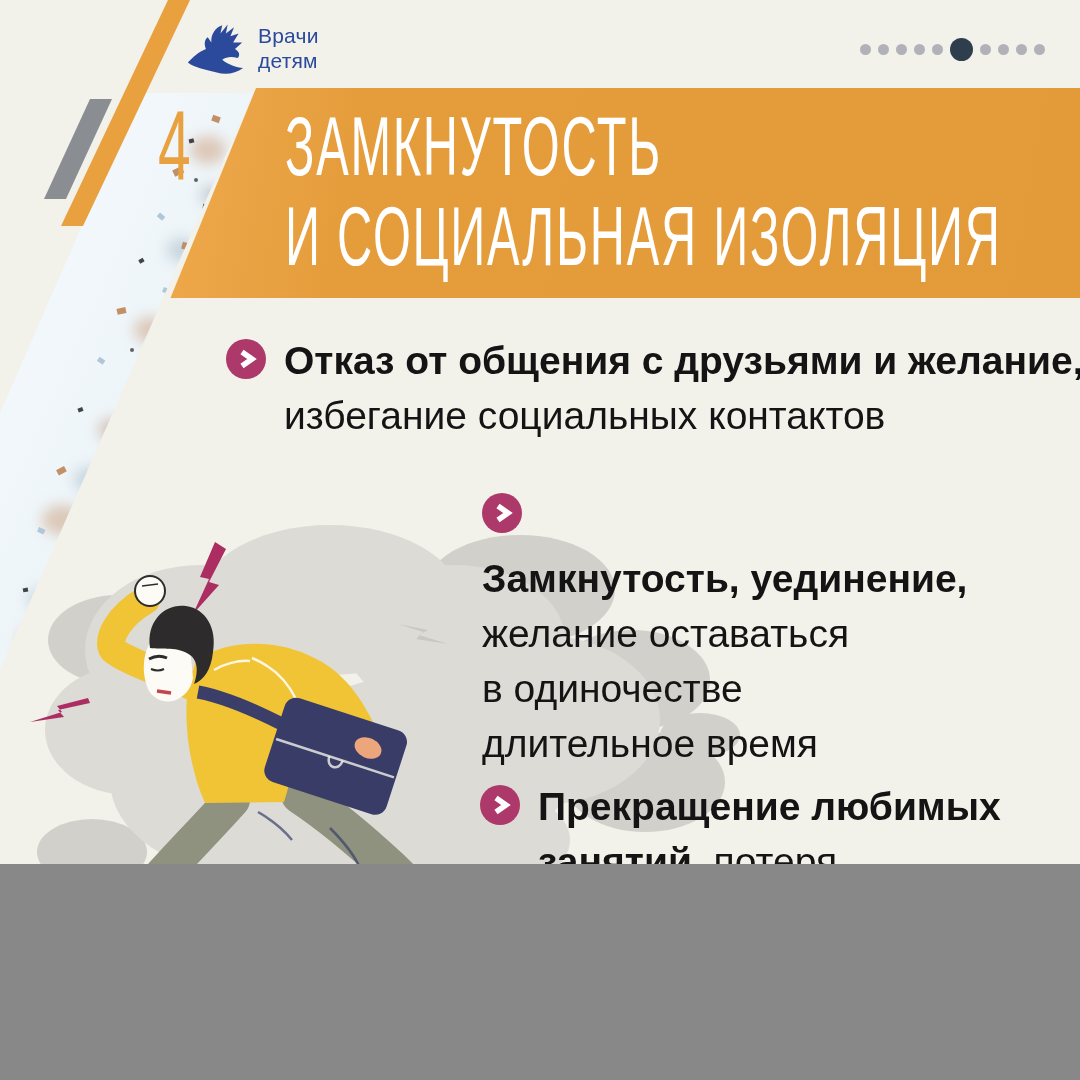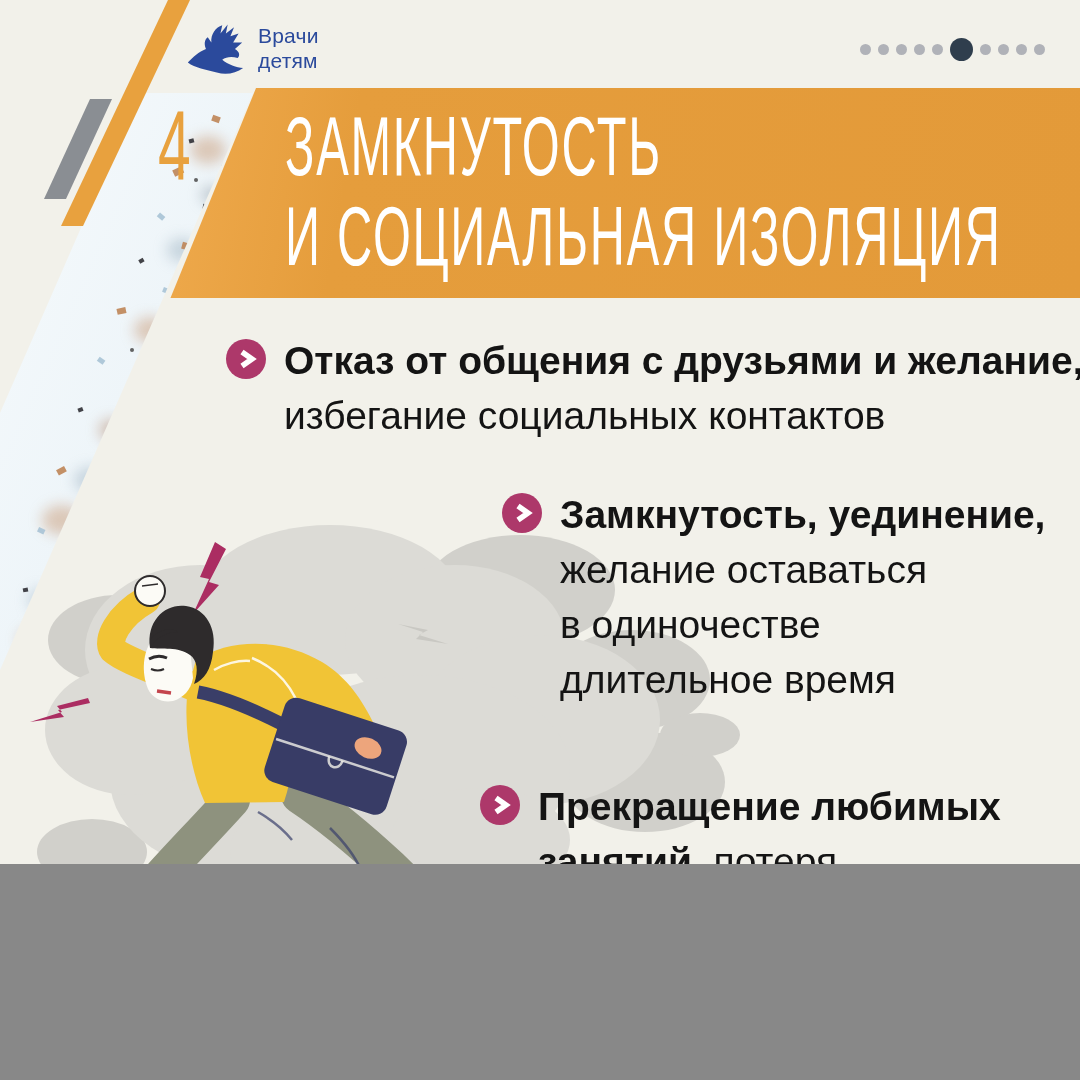--- a/index.html
+++ b/index.html
@@ -30,21 +30,21 @@
     position:absolute;left:158px;top:96px;z-index:3;font-size:98px;line-height:98px;
     color:#e8a13e;transform:scaleX(0.6);transform-origin:left top;
   }
   
   .bullet{position:absolute;z-index:3;display:flex;gap:18px;align-items:flex-start;}
   .bullet-icon{width:40px;height:40px;border-radius:50%;background:#ad386a;flex:none;margin-top:6px;
     display:flex;align-items:center;justify-content:center;}
   .bullet-text{font-size:39px;line-height:55px;color:#141414;white-space:pre;}
   .b-bold{font-weight:700;}
   .bullet.b1{left:226px;top:333px;}
-  .bullet.b2{left:502px;top:487px;}
+  .bullet.b2{left:482px;top:487px;flex-direction:column;}
   .bullet.b3{left:480px;top:741px;margin-top:38px;}
 </style>
 </head>
 <body>
 
 <div class="canvas">
 
   <svg class="decor-svg" width="1080" height="1080" viewBox="0 0 1080 1080" aria-hidden="true">
     <defs>
       <linearGradient id="terrGrad" x1="0" y1="0" x2="1" y2="1">

